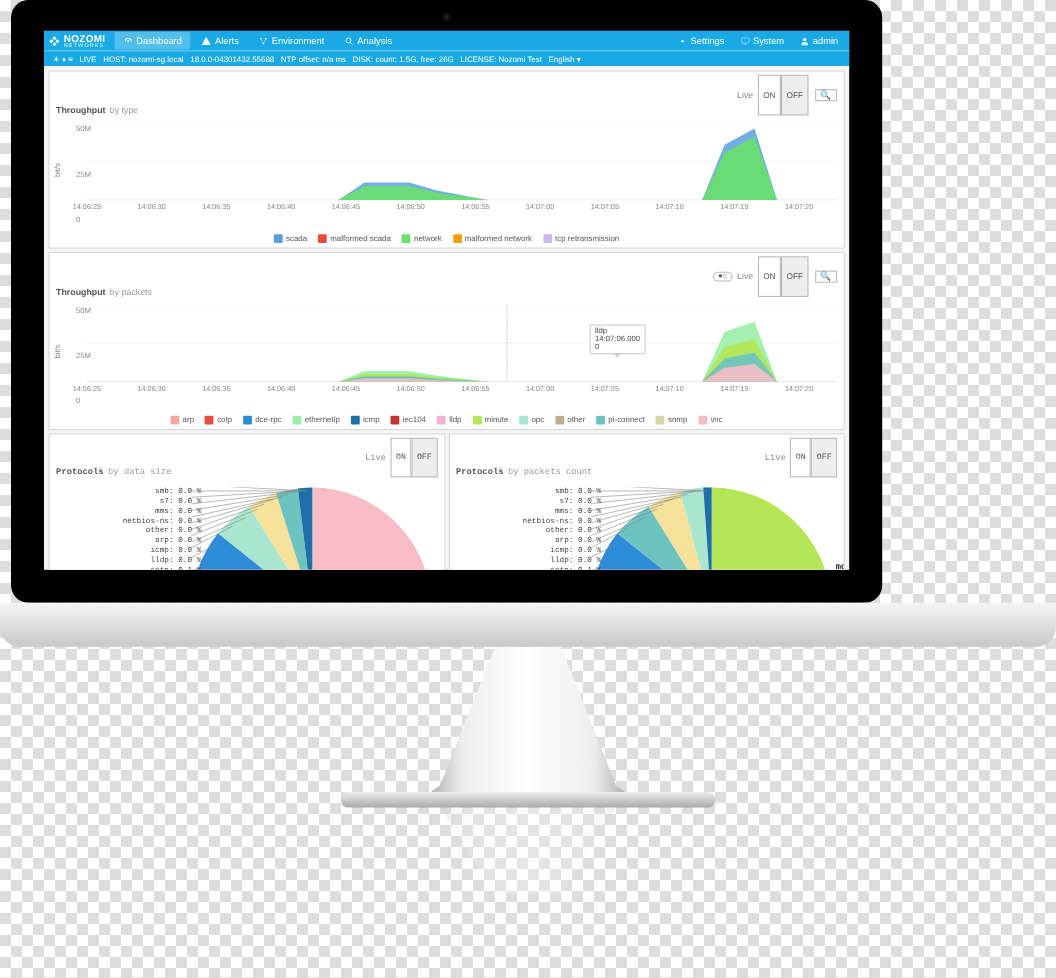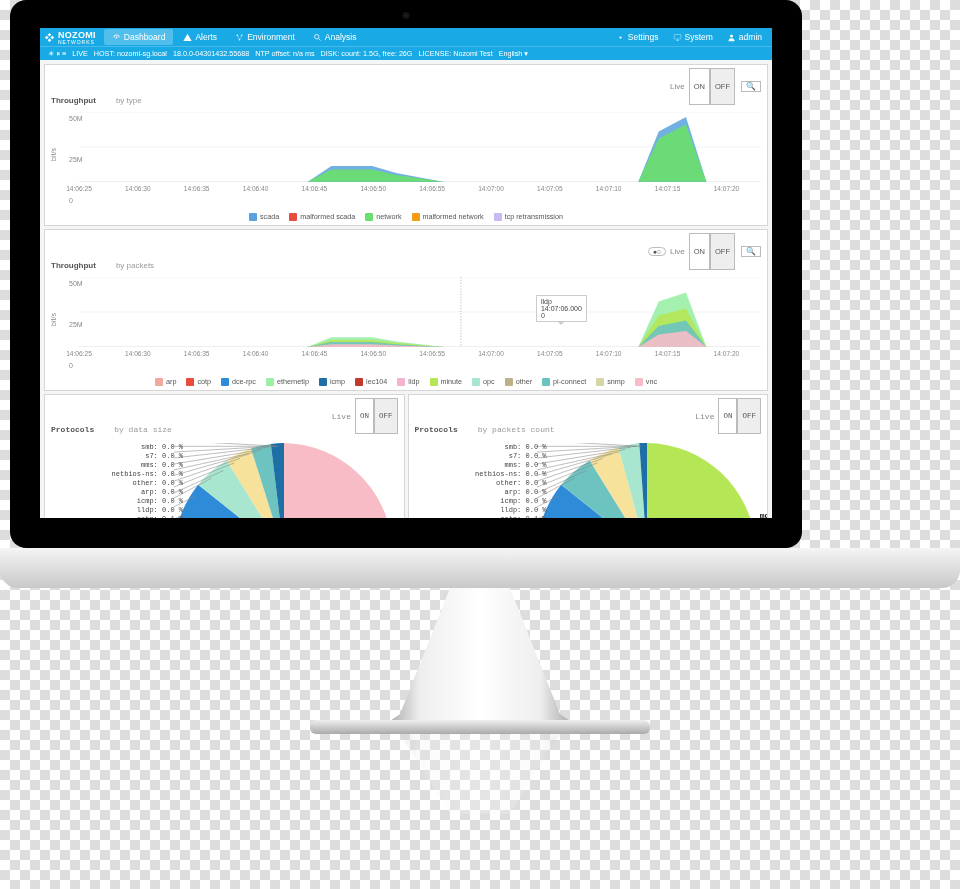--- a/index.html
+++ b/index.html
@@ -31,21 +31,21 @@
   .navbtn{padding:3px 8px;display:flex;align-items:center;gap:3px;cursor:pointer;font-size:8.5px;}
   .navbtn.active{background:rgba(255,255,255,.25);border-radius:2px;}
   .spacer{flex:1;}
   .rightbtn{padding:3px 6px;display:flex;align-items:center;gap:3px;cursor:pointer;font-size:8.5px;}
   .statusbar{height:14px;background:#19a9e5;color:#fff;display:flex;align-items:center;gap:6px;padding:0 8px;font-size:7.2px;border-top:1px solid rgba(255,255,255,.2);}
   .content{padding:4px;display:flex;flex-direction:column;gap:3px;}
   .toolbar{display:flex;align-items:center;gap:4px;}
   .pill{background:#fff;border:1px solid #ccc;border-radius:2px;padding:1px 6px;color:#555;cursor:pointer;}
   .panel{background:#fff;border:1px solid #d6d6d6;}
   .panel-h{display:flex;align-items:flex-end;padding:3px 6px;color:#555;gap:4px;font-size:8px;}
-  .panel-h .sub{color:#999;margin-left:16px;}
+  .panel-h .sub{color:#999;}
   .livebox{margin-left:auto;display:flex;align-items:center;gap:4px;}
   .livelabel{color:#888;}
   .tog {display:flex;}
   .tog span{border:1px solid #bbb;padding:13px 4px;font-size:7.5px;color:#555;}
   .tog span.on{background:#fff;}
   .tog span.off{background:#eee;}
   .mag{border:1px solid #bbb;padding:0 4px;font-size:8px;color:#666;margin-left:2px;cursor:pointer;}
   .chartwrap{position:relative;height:102px;}
   .yaxislbl{position:absolute;left:2px;top:50%;transform:rotate(-90deg) translateX(8px);font-size:7px;color:#888;}
   .plot{position:absolute;left:34px;right:6px;top:4px;bottom:28px;}

